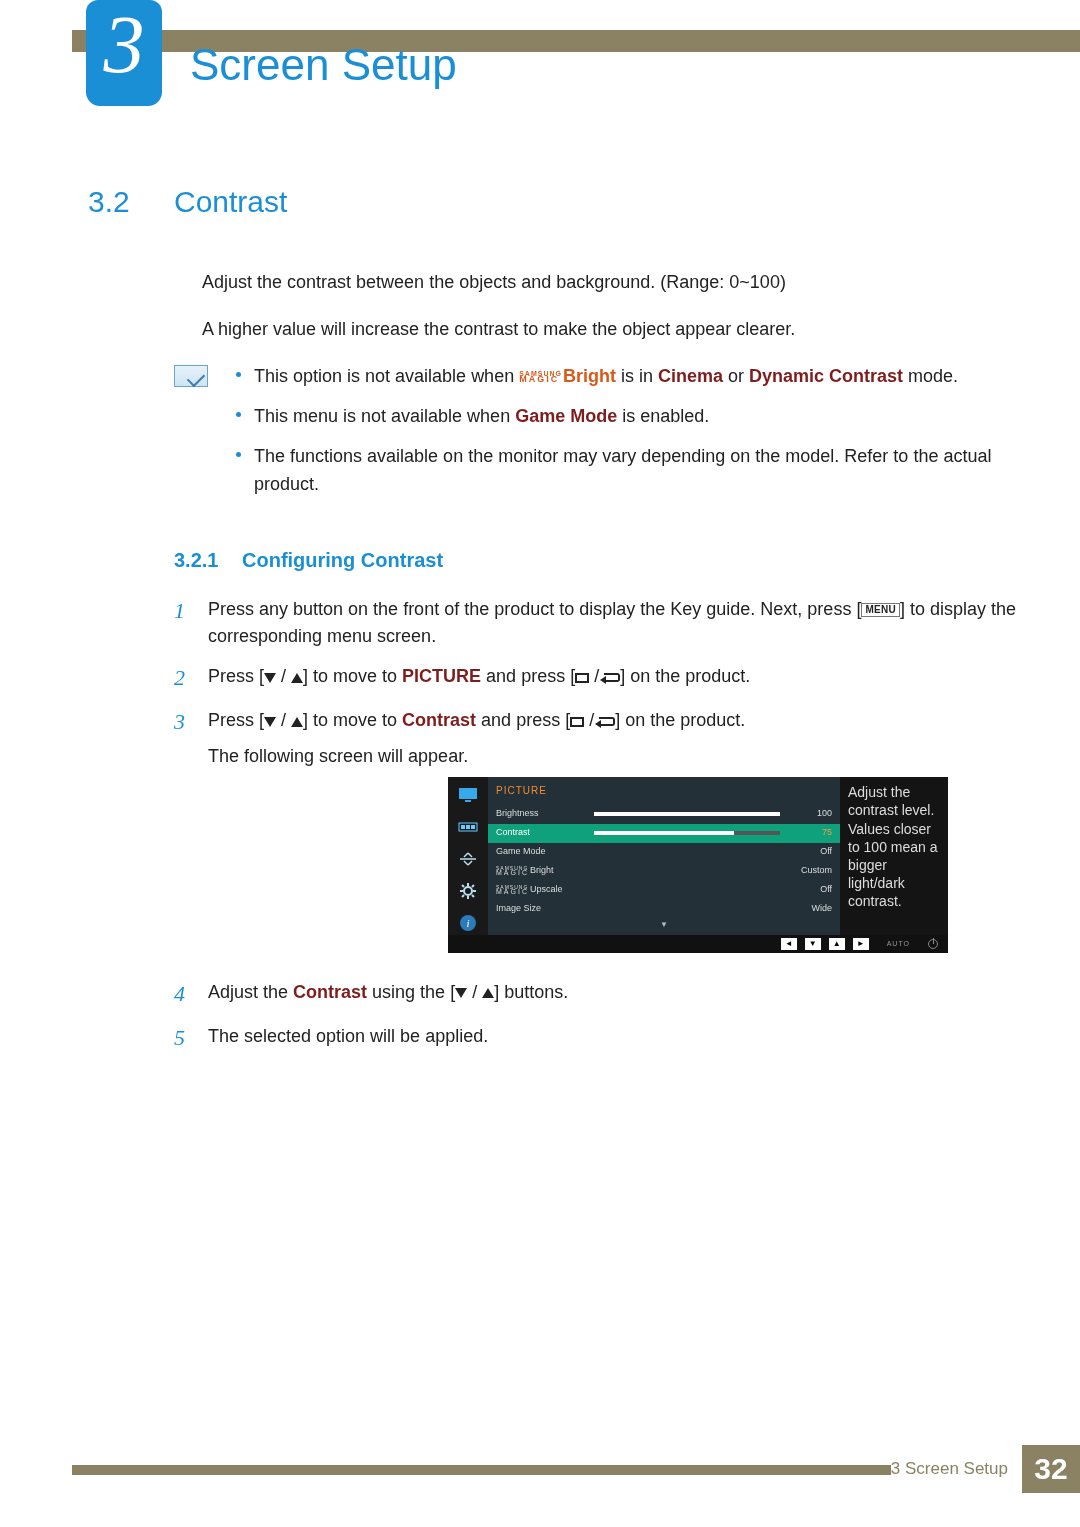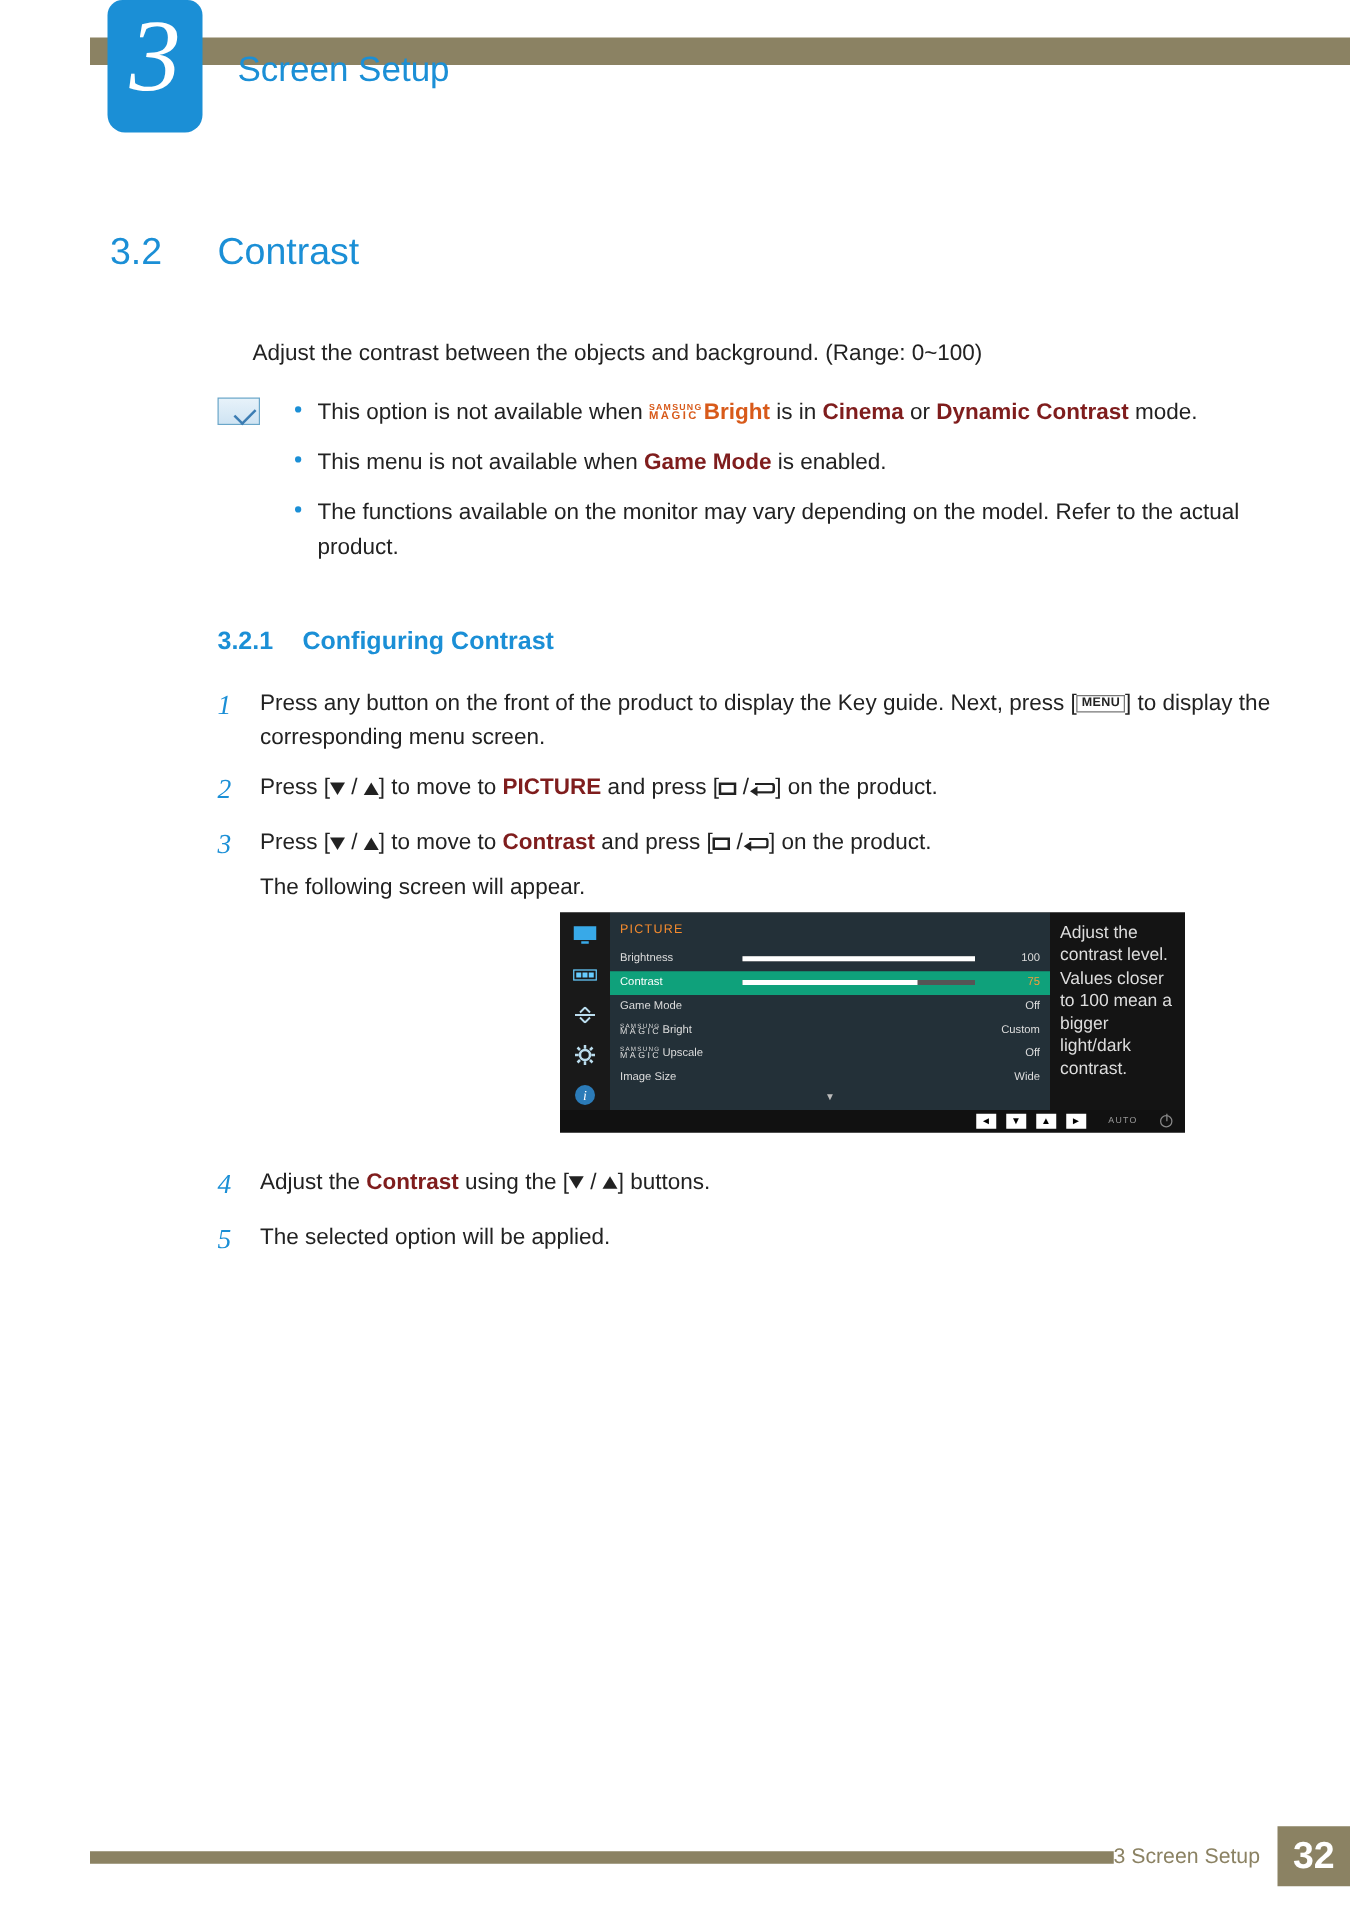--- a/index.html
+++ b/index.html
@@ -1,20 +1,20 @@
 <!DOCTYPE html>
 <html><head>
 <meta charset="utf-8">
 <style>
   * { box-sizing: border-box; margin: 0; padding: 0; }
   body { font-family: Arial, Helvetica, sans-serif; background: #fff; width: 1080px; height: 1527px; position: relative; color: #222; }
   .topbar { position: absolute; top: 30px; left: 72px; right: 0; height: 22px; background: #8b8263; }
   .chapter-badge { position: absolute; top: 0; left: 86px; width: 76px; height: 106px; background: #1b8fd6; border-radius: 12px 12px 14px 14px; display: flex; align-items: flex-start; justify-content: center; }
   .chapter-num { color: #fff; font-size: 82px; font-weight: 400; font-style: italic; line-height: 1; margin-top: 4px; font-family: Georgia, 'Times New Roman', serif; }
-  .chapter-title { position: absolute; top: 40px; left: 190px; font-size: 28px; color: #1b8fd6; font-weight: 400; }
+  .chapter-title { position: absolute; top: 40px; left: 190px; font-size: 44px; color: #1b8fd6; font-weight: 400; }
   .content { position: absolute; top: 185px; left: 88px; right: 60px; }
   .sec-row { display: flex; align-items: flex-start; }
   .sec-num { color: #1b8fd6; font-size: 30px; font-weight: 400; width: 86px; }
   .sec-title { color: #1b8fd6; font-size: 30px; font-weight: 400; }
   .intro { margin-left: 114px; margin-top: 50px; font-size: 18px; line-height: 1.5; }
   .intro p { margin-bottom: 20px; }
   .note-row { display: flex; margin-left: 86px; margin-top: 8px; }
   .note-icon { width: 34px; height: 22px; border: 1px solid #6aa6c9; background: linear-gradient(#e7f2fa,#cfe4f3); position: relative; flex-shrink: 0; margin-top: 2px; }
   .note-icon::after { content: ""; position: absolute; right: 3px; bottom: 3px; width: 14px; height: 8px; border-left: 2px solid #3c7db3; border-bottom: 2px solid #3c7db3; transform: rotate(-45deg); }
   .note-list { margin-left: 28px; list-style: none; font-size: 18px; line-height: 1.55; }
@@ -63,21 +63,21 @@
   .foot-btn { width: 16px; height: 12px; background: #fff; color: #000; font-size: 8px; display: flex; align-items: center; justify-content: center; }
   .foot-lbl { color: #999; font-size: 7px; letter-spacing: 1px; margin-left: 10px; }
   .foot-pwr { width: 10px; height: 10px; border: 1px solid #888; border-radius: 50%; position: relative; margin-left: 10px; }
   .foot-pwr::after { content:""; position:absolute; top:-2px; left:4px; width:1px; height:6px; background:#888; }
 
   .magic-osd { display: inline-flex; flex-direction: column; line-height: 0.8; vertical-align: middle; margin-right: 1px; }
   .magic-osd .s1 { font-size: 5px; letter-spacing: 1px; }
   .magic-osd .s2 { font-size: 7px; letter-spacing: 2px; }
 
   
-  .page-footer { position: absolute; bottom: 18px; left: 72px; right: 0; height: 48px; display: flex; }
+  .page-footer { position: absolute; bottom: 34px; left: 72px; right: 0; height: 48px; display: flex; }
   .page-footer-bar { flex: 1; background: #8b8263; margin-top: 20px; height: 10px; }
   .page-footer-right { display: flex; align-items: center; }
   .ft-label { color: #8b8263; font-size: 17px; margin-right: 14px; }
   .ft-num { background: #8b8263; color: #fff; font-size: 30px; font-weight: 700; width: 58px; height: 48px; display: flex; align-items: center; justify-content: center; }
 </style>
 </head>
 <body>
 
 <div class="topbar"></div>
 <div class="chapter-badge">
@@ -87,20 +87,21 @@
 
 <div class="content">
 
   <div class="sec-row">
     <div class="sec-num">3.2</div>
     <div class="sec-title">Contrast</div>
   </div>
 
   <div class="intro">
     <p>Adjust the contrast between the objects and background. (Range: 0~100)</p>
+    <p>A higher value will increase the contrast to make the object appear clearer.</p>
   </div>
 
   <div class="note-row">
     <div class="note-icon"></div>
     <ul class="note-list">
       <li>
         <span>This option is not available when </span><span class="magic-inline">
             <span class="s1">SAMSUNG</span>
             <span class="s2">MAGIC</span>
           </span><span class="hlb">Bright</span><span> is in </span><span class="hl">Cinema</span><span> or </span><span class="hl">Dynamic Contrast</span><span> mode.</span>

